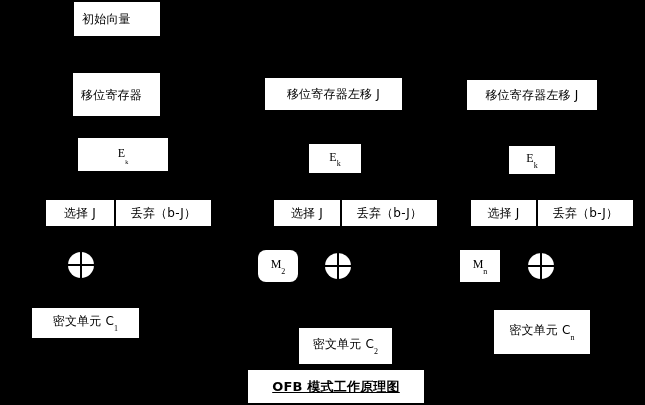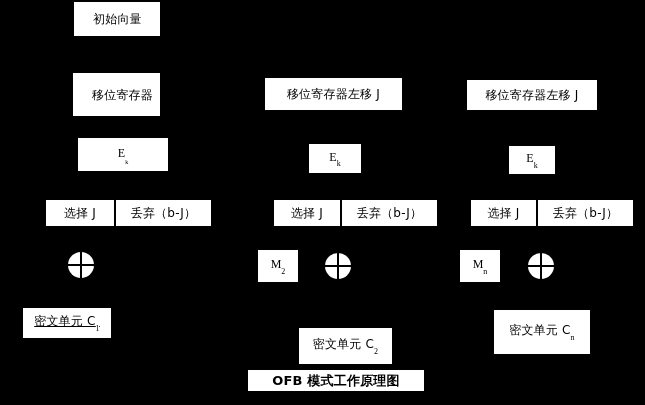--- a/index.html
+++ b/index.html
@@ -22,21 +22,21 @@
     display: flex;
     align-items: center;
     justify-content: center;
     font-size: 12px;
     line-height: 1;
     white-space: nowrap;
     box-sizing: border-box;
   }
   .box.left-pad {
     justify-content: flex-start;
-    padding-left: 19px;
+    padding-left: 8px;
   }
   .cjk {
     font-family: "DejaVu Sans", "Liberation Sans", sans-serif;
     font-size: 12px;
     letter-spacing: 0.2px;
   }
   .serif {
     font-family: "Liberation Serif", "DejaVu Serif", serif;
   }
   .sub {
@@ -104,21 +104,21 @@
     <span>选择 J</span>
   </div>
 
   <div class="box cjk" style="left:116px; top:200px; width:95px; height:26px;">
     <span>丢弃（b-J）</span>
   </div>
 
 
   <div class="xor" style="left:68px; top:252px; width:26px; height:26px;"></div>
 
-  <div class="box cjk" style="left:23px; top:308px; width:88px; height:30px;text-decoration:underline;">
+  <div class="box cjk" style="left:32px; top:308px; width:107px; height:30px;">
     <span>
       <span class="cjk">密文单元 C</span><span class="sub serif">1</span>
     </span>
   </div>
 
   <div class="box cjk" style="left:265px; top:78px; width:137px; height:32px;">
     <span>移位寄存器左移 J</span>
   </div>
 
   <div class="box serif" style="left:309px; top:144px; width:52px; height:29px;">
@@ -128,21 +128,21 @@
   </div>
 
   <div class="box cjk" style="left:274px; top:200px; width:66px; height:26px;">
     <span>选择 J</span>
   </div>
 
   <div class="box cjk" style="left:342px; top:200px; width:95px; height:26px;">
     <span>丢弃（b-J）</span>
   </div>
 
-  <div class="box serif" style="left:258px; top:250px; width:40px; height:32px;">
+  <div class="box serif" style="left:258px; top:250px; width:40px; height:32px;border-radius:8px;">
     <span>
       <span>M</span><span class="sub">2</span>
     </span>
   </div>
 
   <div class="xor" style="left:325px; top:253px; width:26px; height:26px;"></div>
 
   <div class="box cjk" style="left:299px; top:328px; width:93px; height:36px;">
     <span>
       <span class="cjk">密文单元 C</span><span class="sub serif">2</span>
@@ -174,17 +174,17 @@
   </div>
 
   <div class="xor" style="left:528px; top:253px; width:26px; height:26px;"></div>
 
   <div class="box cjk" style="left:494px; top:310px; width:96px; height:44px;">
     <span>
       <span class="cjk">密文单元 C</span><span class="sub serif">n</span>
     </span>
   </div>
 
-  <div class="box cjk title-box" style="left:248px; top:370px; width:176px; height:21px;">
+  <div class="box cjk title-box" style="left:248px; top:370px; width:176px; height:33px;text-decoration:underline;">
     <span>OFB 模式工作原理图</span>
   </div>
 
 </div>
 
 </body></html>

